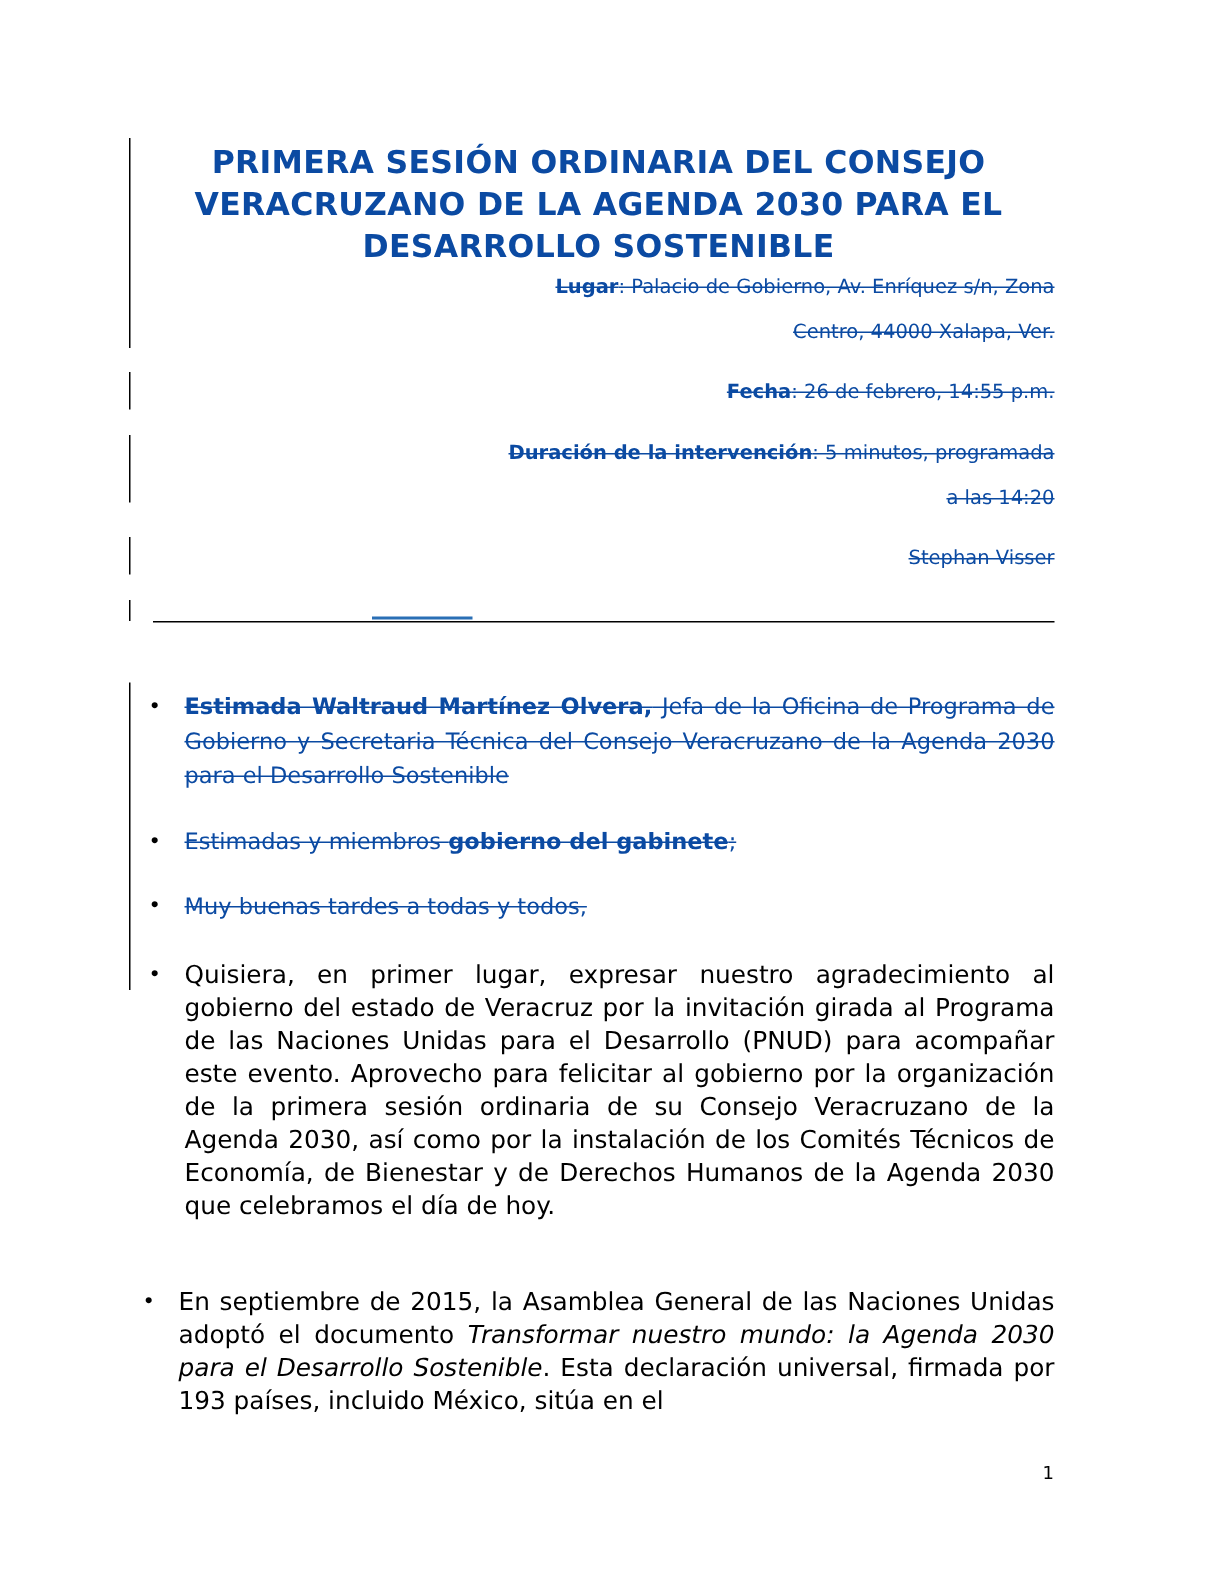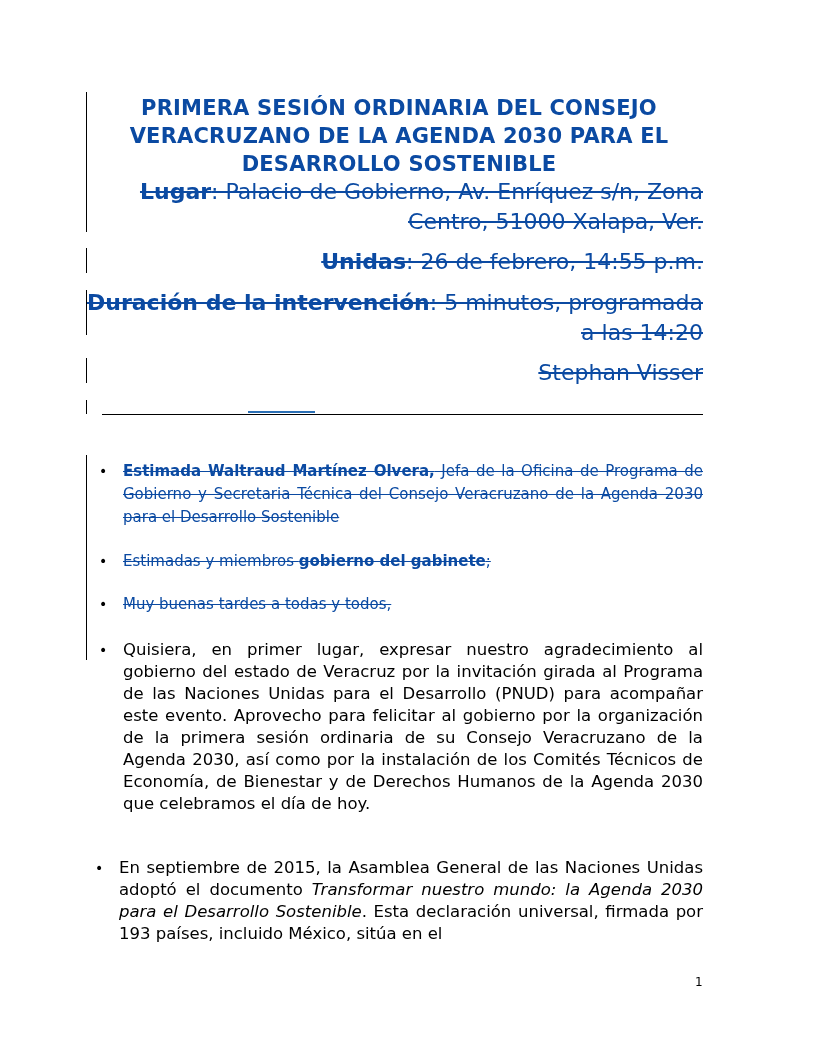--- a/index.html
+++ b/index.html
@@ -6,21 +6,21 @@
   body { width: 816px; height: 1056px; position: relative; overflow: hidden;
          font-family: "DejaVu Sans", sans-serif; color: #000; }
   .page { position: absolute; left: 0; top: 0; width: 816px; height: 1019px; background: #fff; }
 
   .changebar { position: absolute; left: 86px; width: 1px; background: #000; }
 
   .title { position: absolute; left: 92px; top: 94px; width: 614px; text-align: center;
            color: #0b4aa2; font-weight: bold; font-size: 21px; line-height: 28px; letter-spacing: 0.2px; }
 
   .meta { position: absolute; right: 113px; text-align: right; color: #0b4aa2;
-          font-size: 22px; line-height: 31px; text-decoration: line-through; }
+          font-size: 13px; line-height: 31px; text-decoration: line-through; }
   .meta b { font-weight: bold; }
 
   .rule { position: absolute; left: 102px; top: 414px; width: 601px; height: 1px; background: #000; }
   .rule-blue { position: absolute; left: 248px; top: 411px; width: 67px; height: 2px; background: #2a6fb5; }
 
   ul.list { list-style: none; margin: 0; padding: 0; }
   .li { position: absolute; left: 123px; width: 580px; }
   .bullet { position: absolute; left: -24px; font-size: 14px; }
   .strk { color: #0b4aa2; text-decoration: line-through; font-size: 15px; line-height: 23px; text-align: justify; }
   .body { font-size: 16.5px; line-height: 22px; text-align: justify; color: #000; }
@@ -38,25 +38,25 @@
   <div class="changebar" style="top:358px;height:25px;"></div>
   <div class="changebar" style="top:400px;height:14px;"></div>
   <div class="changebar" style="top:455px;height:205px;"></div>
 
   <div class="title">PRIMERA SESIÓN ORDINARIA DEL CONSEJO VERACRUZANO DE LA AGENDA 2030 PARA EL DESARROLLO SOSTENIBLE</div>
 
   <div class="meta" style="top:176px;">
     <b>Lugar</b><span>: Palacio de Gobierno, Av. Enríquez s/n, Zona</span>
   </div>
   <div class="meta" style="top:206px;">
-    <span>Centro, 51000 Xalapa, Ver.</span>
+    <span>Centro, 44000 Xalapa, Ver.</span>
   </div>
 
   <div class="meta" style="top:246px;">
-    <b>Unidas</b><span>: 26 de febrero, 14:55 p.m.</span>
+    <b>Fecha</b><span>: 26 de febrero, 14:55 p.m.</span>
   </div>
 
   <div class="meta" style="top:287px;text-align:right;">
     <b>Duración de la intervención</b><span>: 5 minutos, programada</span>
   </div>
   <div class="meta" style="top:317px;">
     <span>a las 14:20</span>
   </div>
 
   <div class="meta" style="top:357px;">

